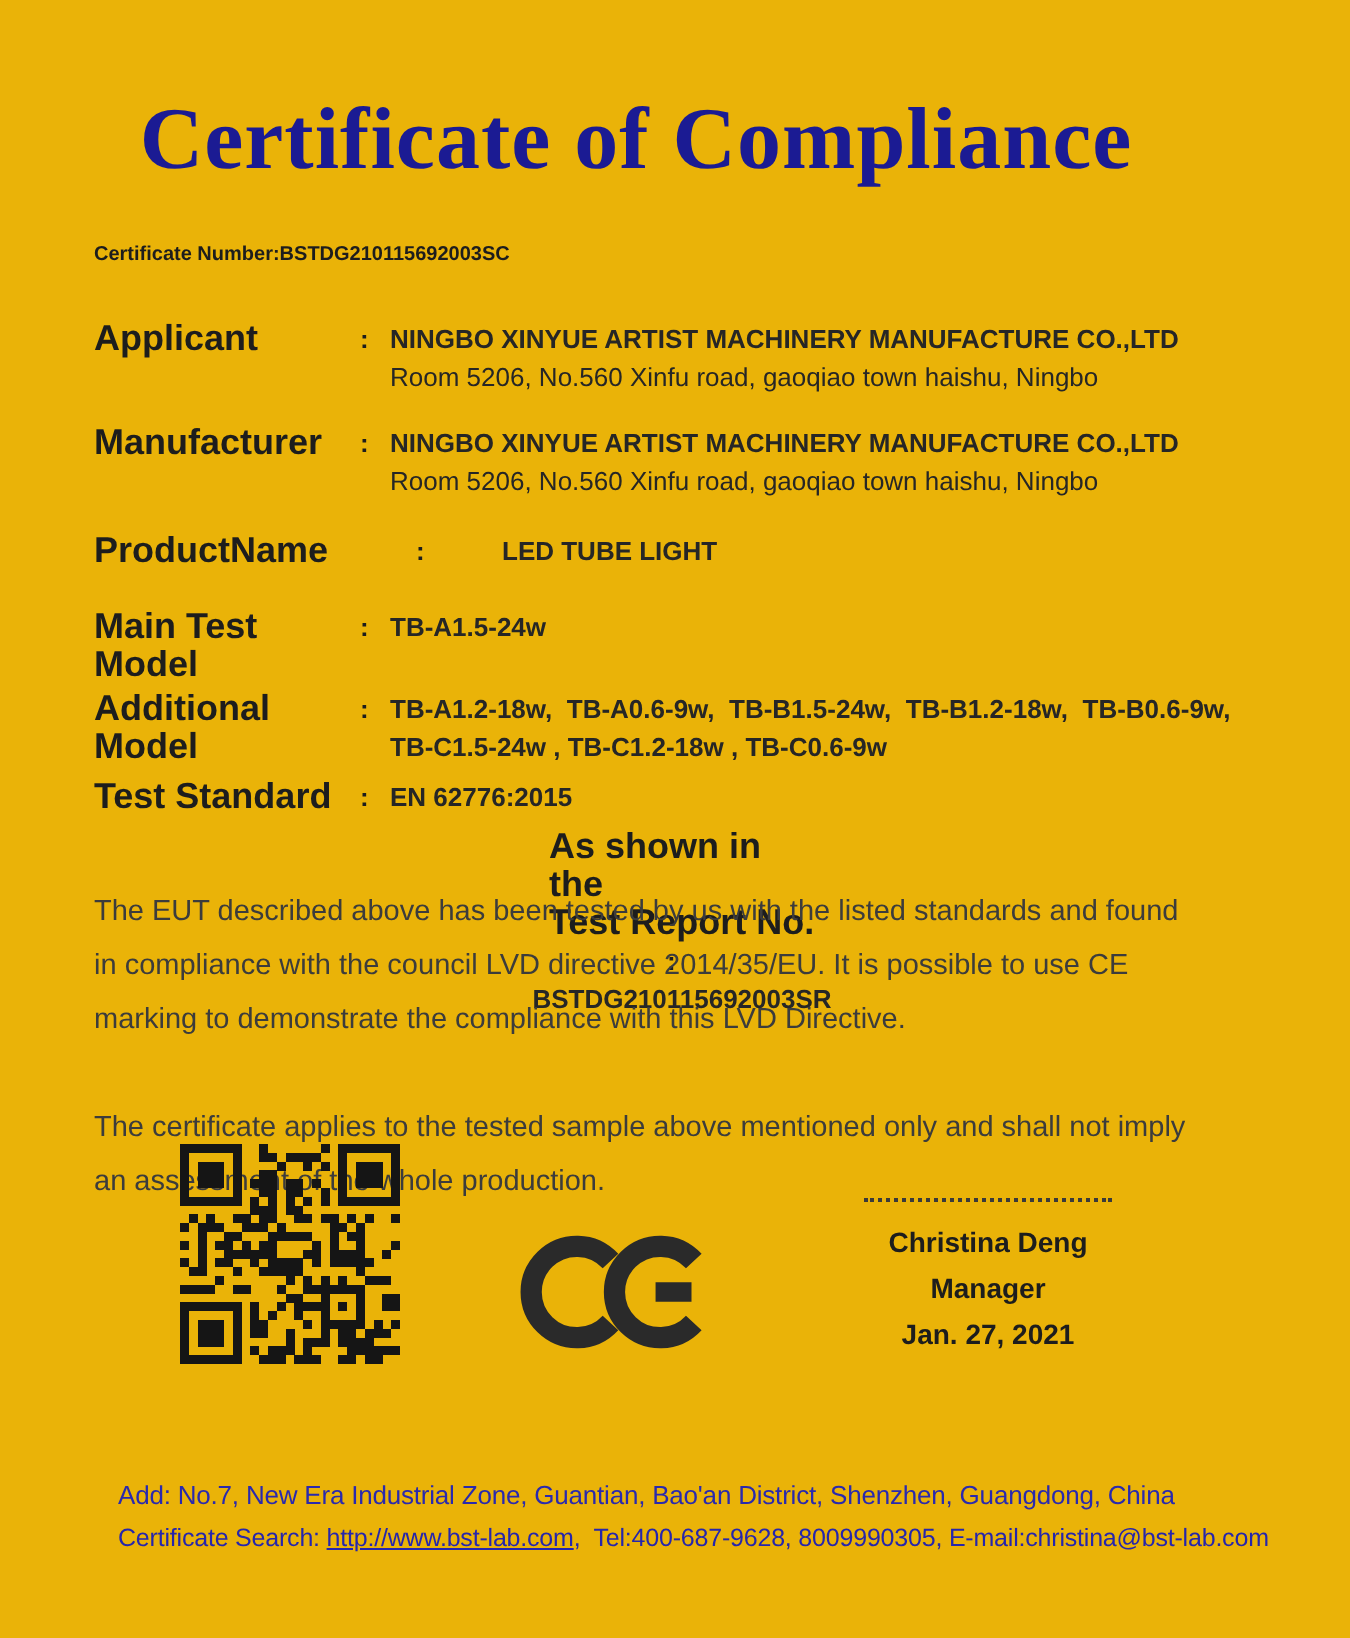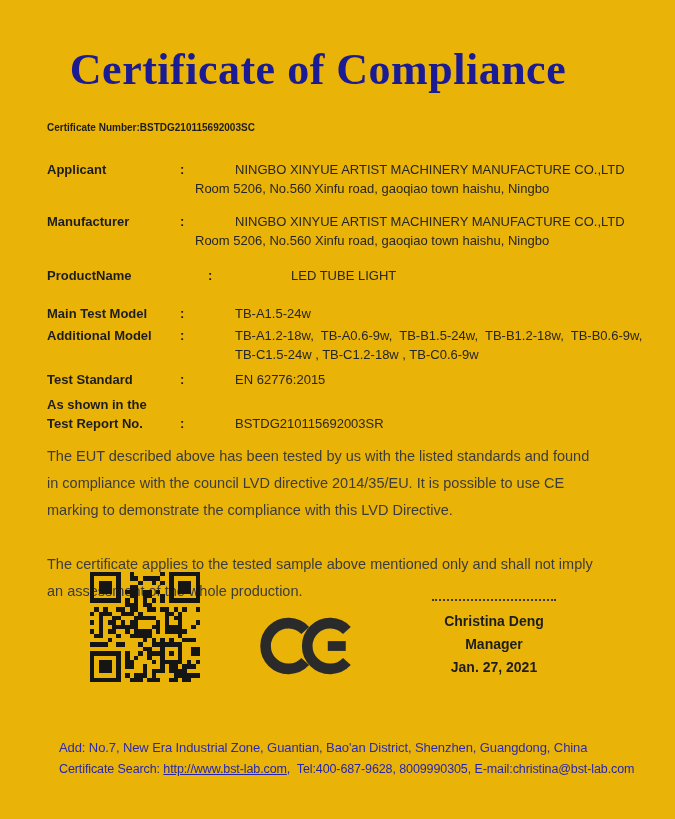--- a/index.html
+++ b/index.html
@@ -7,27 +7,27 @@
   .page{position:relative;width:675px;height:819px;background:#eab308;overflow:hidden;}
 
   .title{position:absolute;top:44px;left:58px;width:520px;text-align:center;
          font-family:"Liberation Serif",serif;font-weight:bold;font-size:44px;
          color:#1b1b93;letter-spacing:0.5px;white-space:nowrap;}
 
   .certnum{position:absolute;top:122px;left:47px;font-size:10px;font-weight:bold;color:#1d1d1d;}
 
   .info{position:absolute;top:160px;left:47px;width:588px;}
   .row{display:flex;align-items:flex-start;}
-  .row .label{width:133px;flex-shrink:0;font-size:13px;font-weight:bold;color:#1d1d1d;line-height:19px;}
+  .row .label{width:133px;flex-shrink:0;font-size:18px;font-weight:bold;color:#1d1d1d;line-height:19px;}
   .row .colon{width:15px;flex-shrink:0;font-size:13px;font-weight:bold;color:#1d1d1d;line-height:19px;}
   .row .value{flex:1;font-size:13px;color:#262626;line-height:19px;}
-  .bold{font-weight:normal;margin-left:40px;}
+  .bold{font-weight:bold;}
   .pre{white-space:pre;} .mb14{margin-bottom:14px;} .mb16{margin-bottom:16px;}
   .mb19{margin-bottom:19px;gap:28px;} .mb3{margin-bottom:3px;} .mb6{margin-bottom:6px;}
-  .vcenter{align-items:flex-end;}
+  .vcenter{align-items:center;flex-direction:column;}
 
   .statement{position:absolute;top:416px;left:47px;width:588px;font-size:14.5px;
              line-height:27px;color:#3c3c3c;white-space:pre-line;}
   .statement p{margin:0;}
 
   .qr{position:absolute;left:90px;top:572px;width:110px;height:110px;}
 
   .ce{position:absolute;left:260px;top:614px;width:98px;height:64px;}
 
   .sign{position:absolute;left:426px;top:599px;width:136px;text-align:center;}

